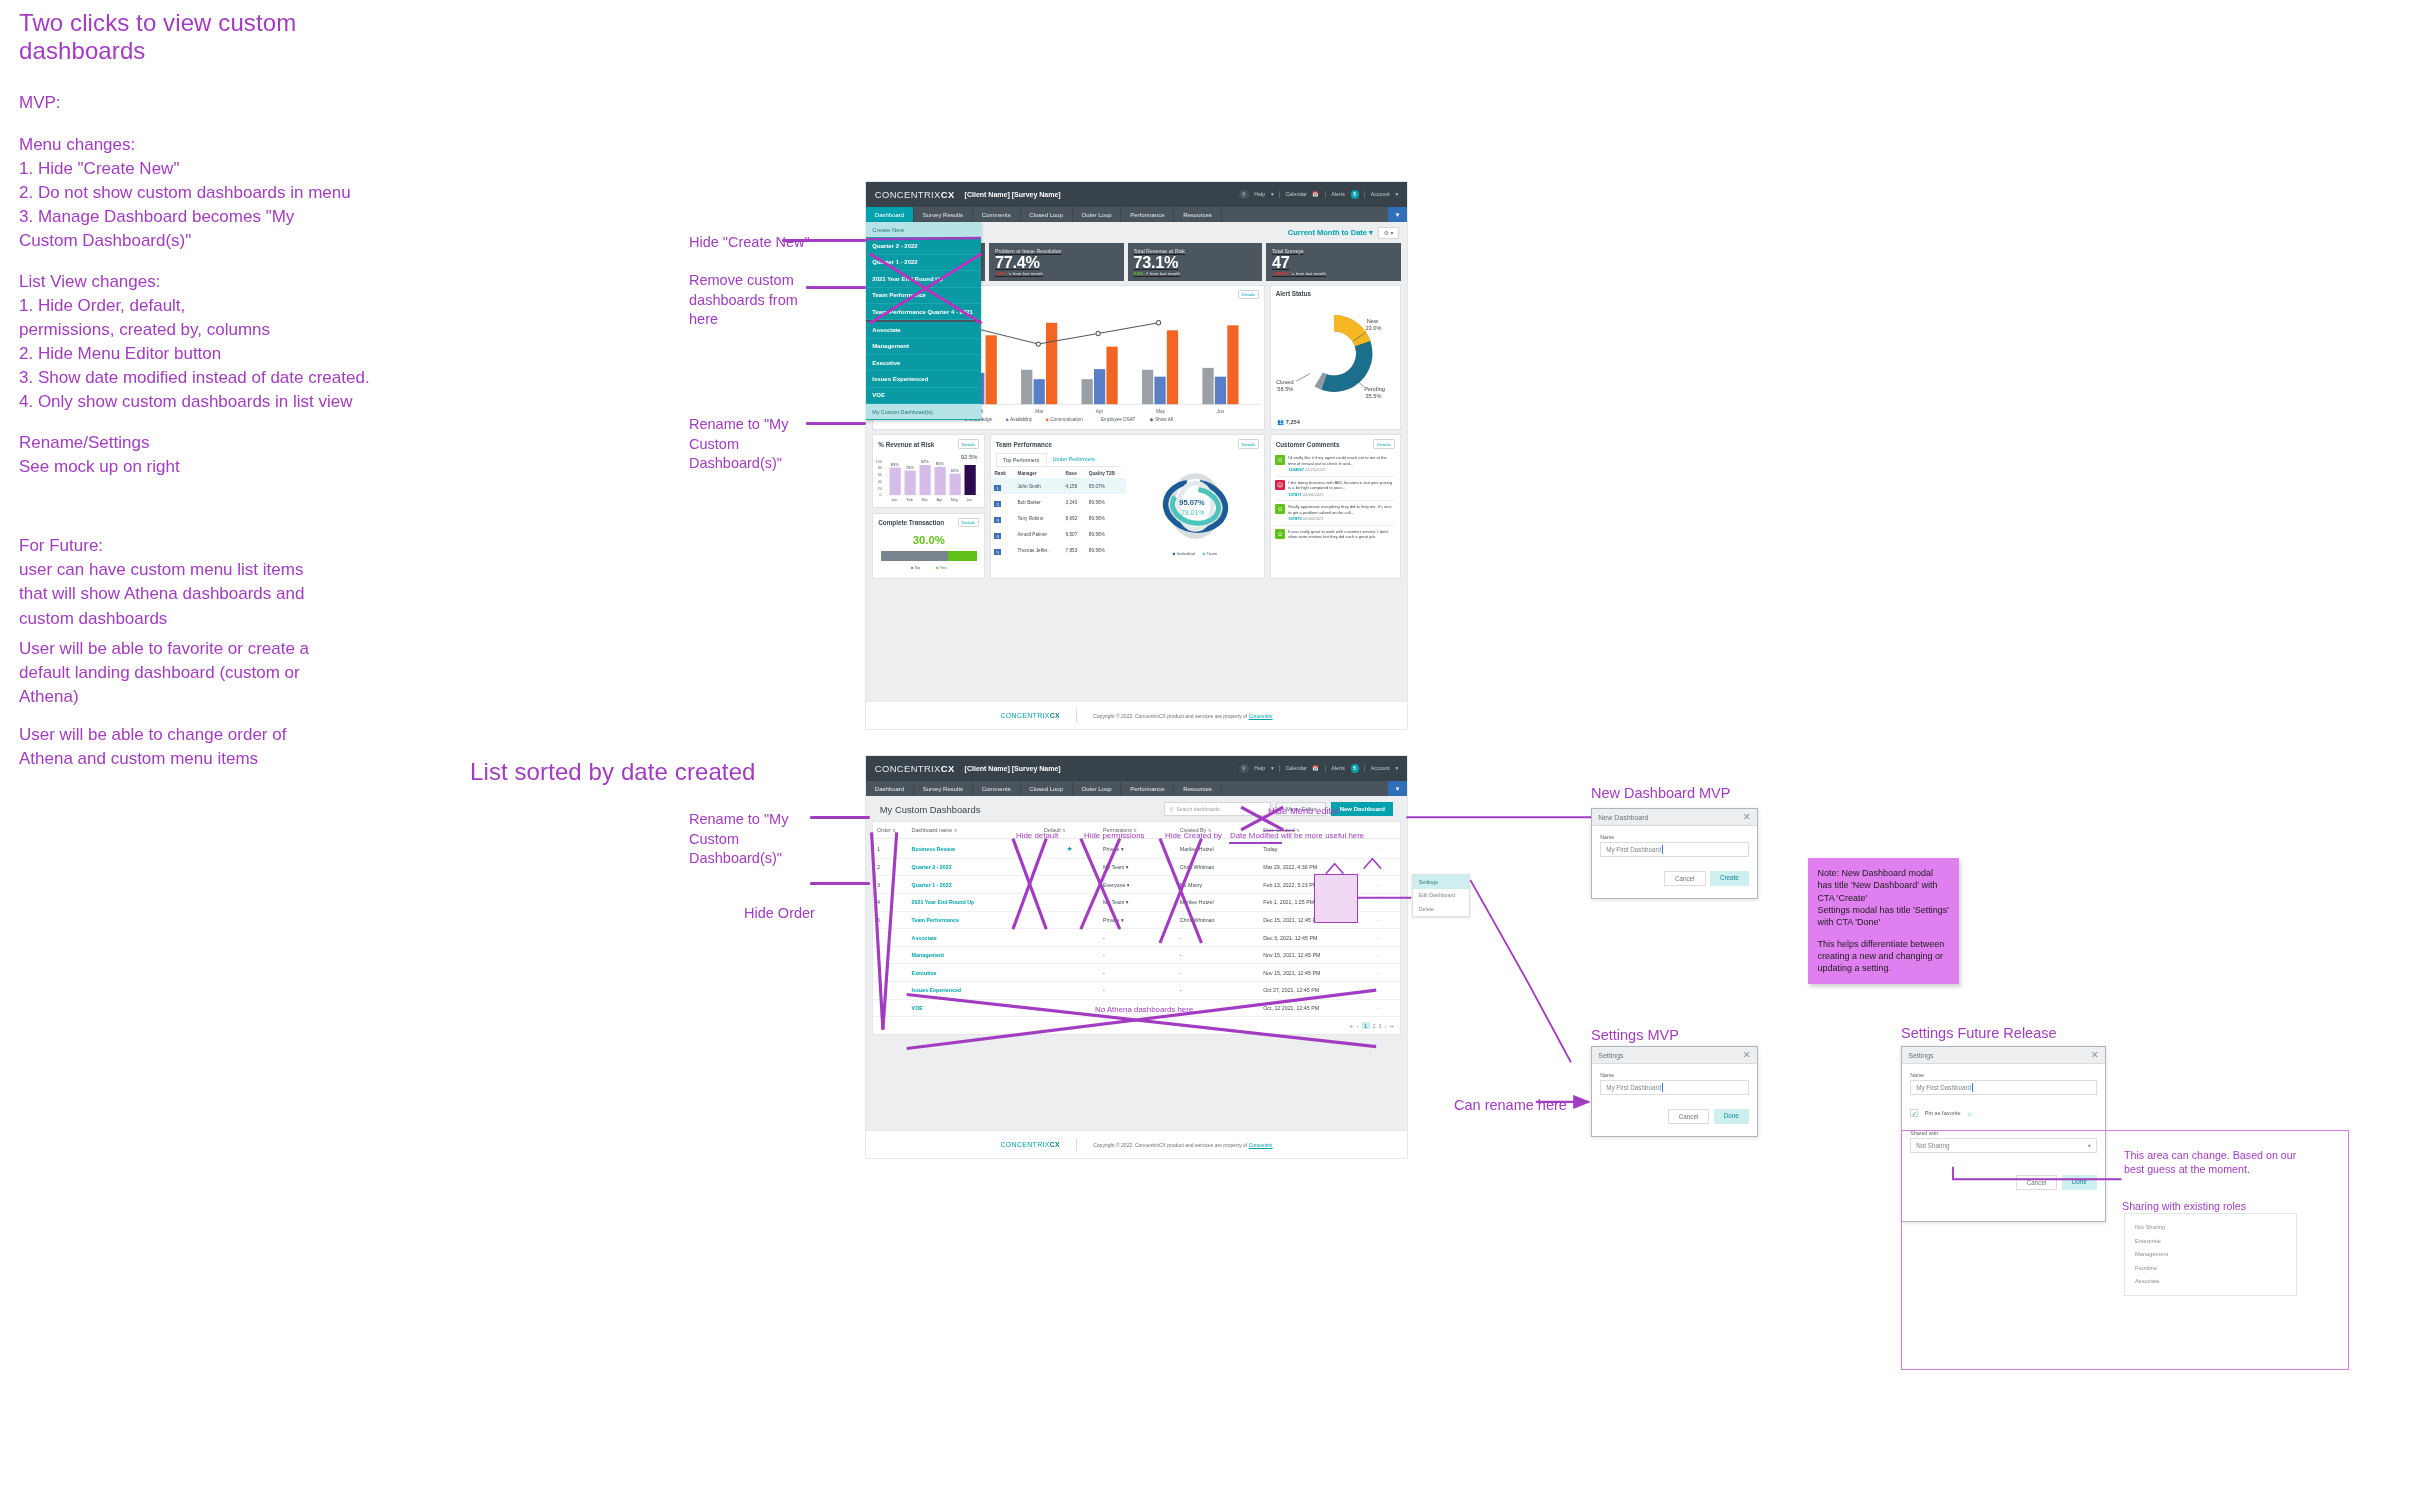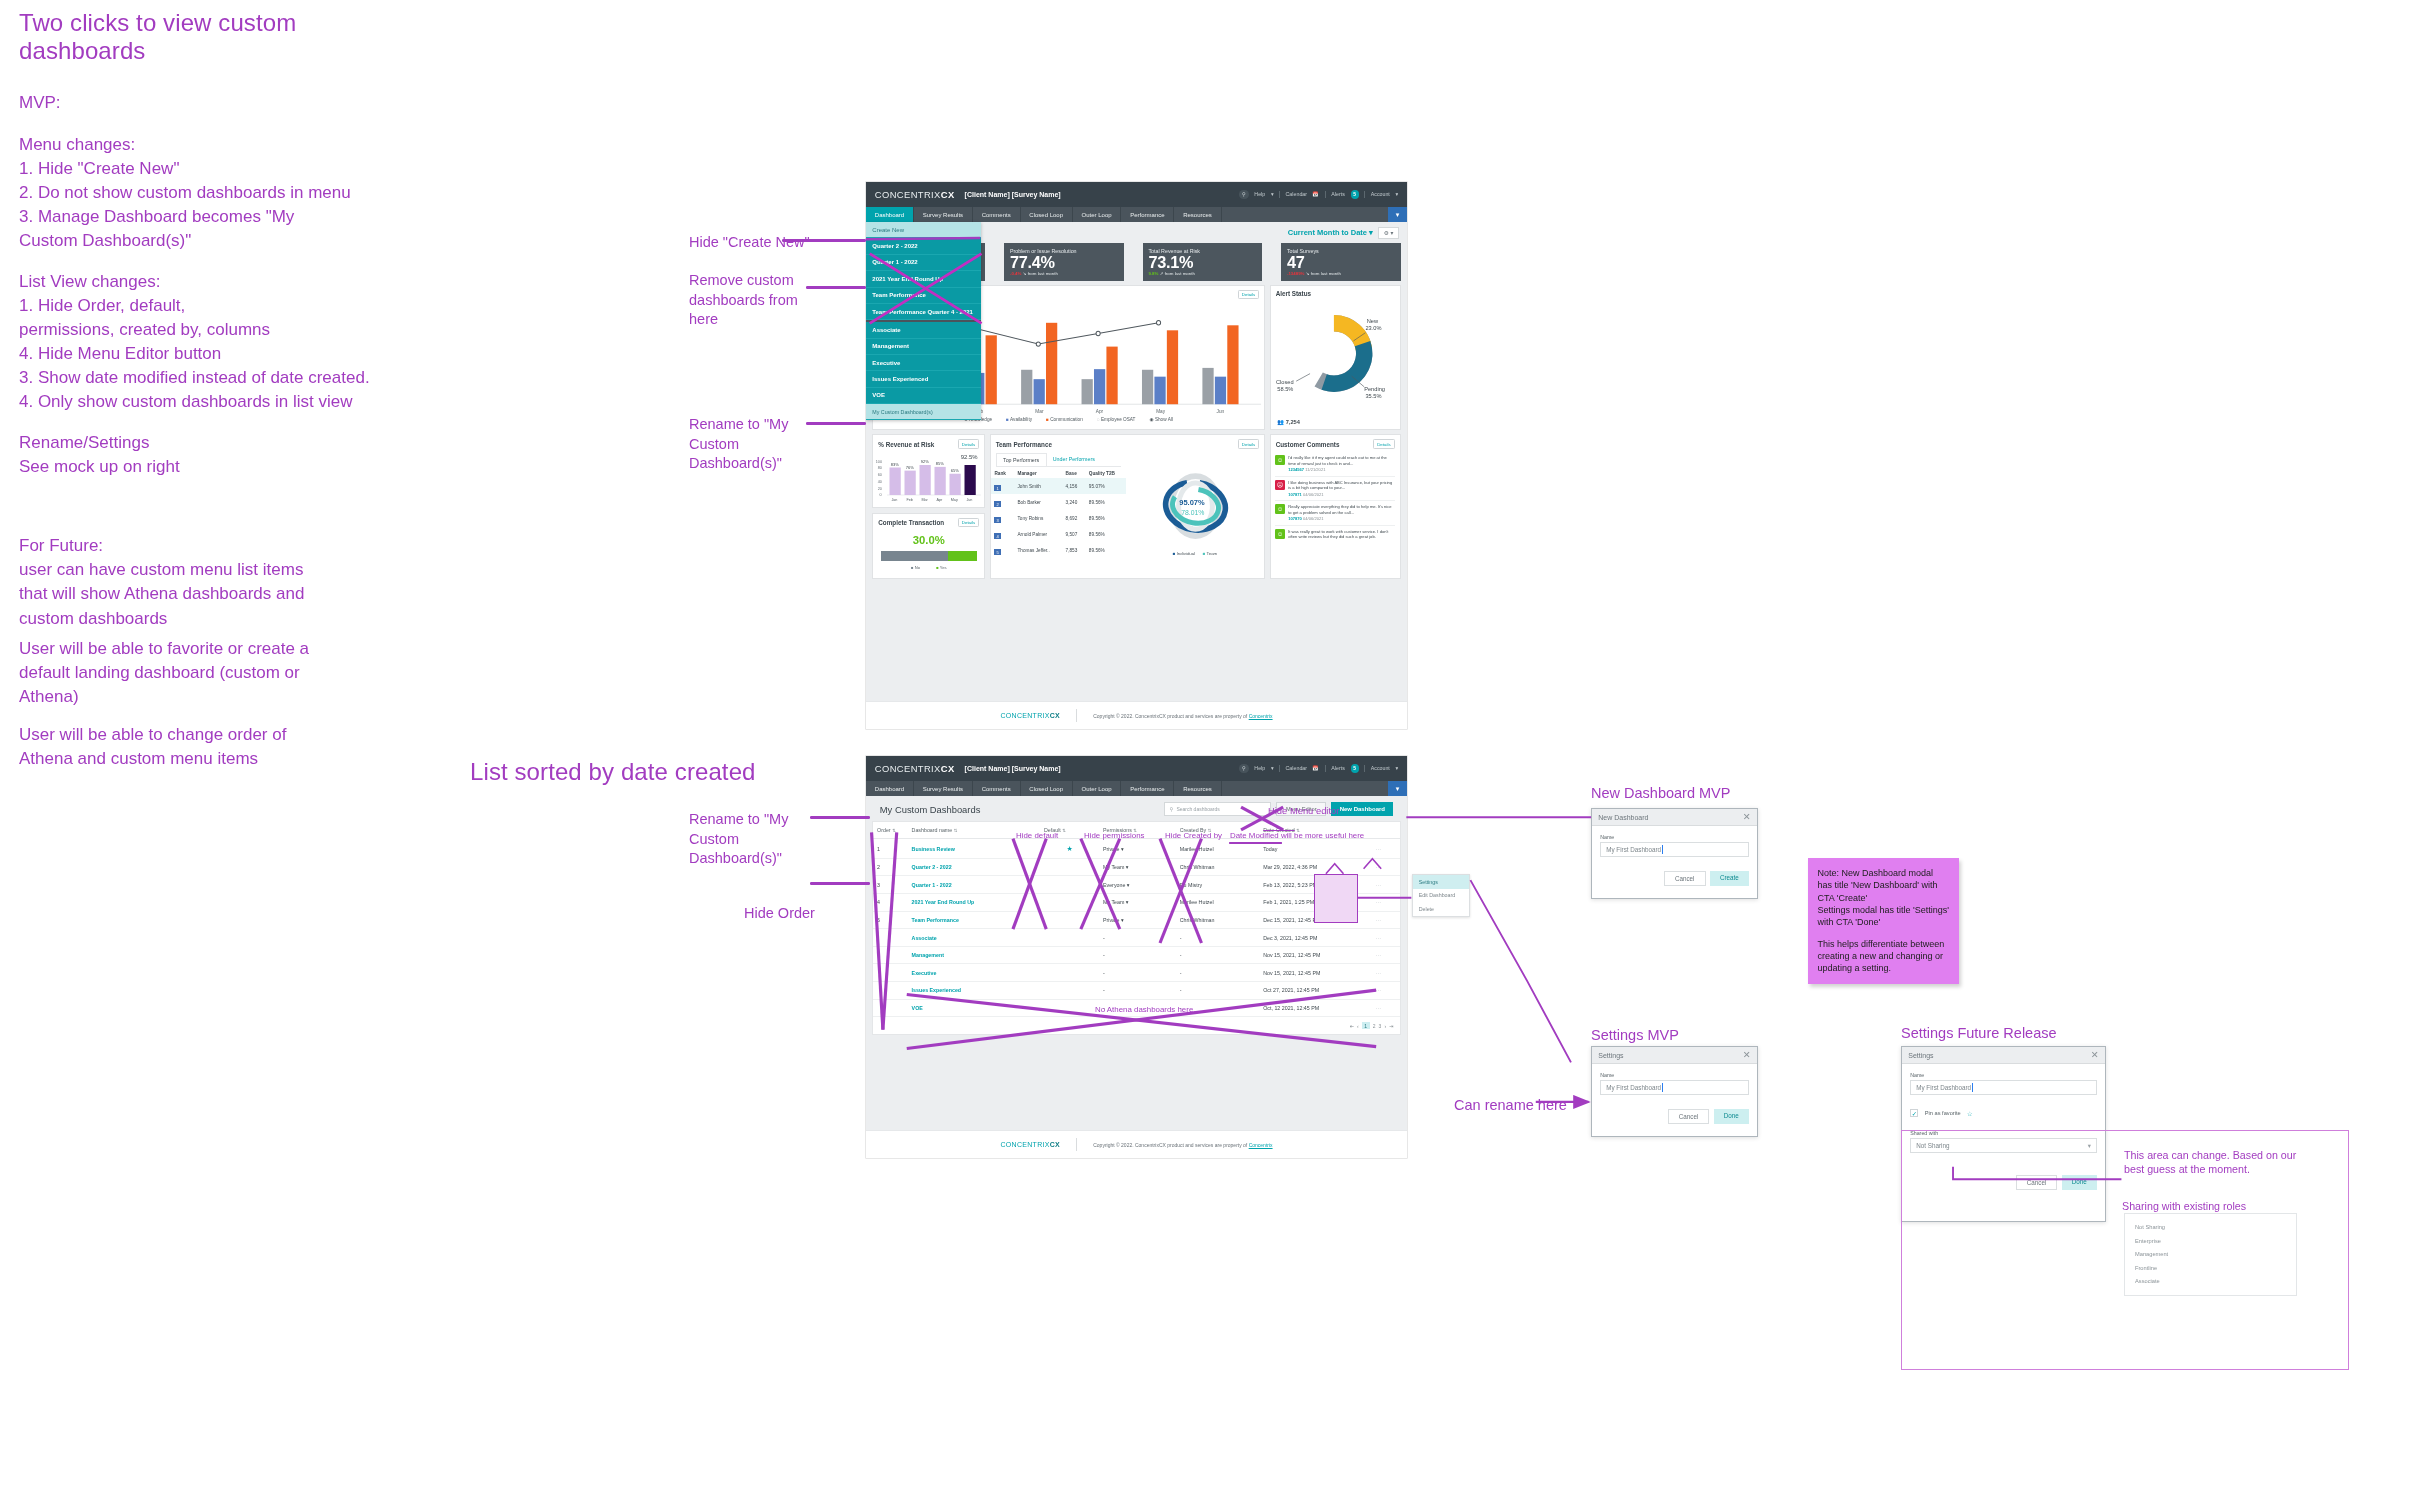--- a/index.html
+++ b/index.html
@@ -35,21 +35,21 @@
   .circ-search { width:9.4px;height:9.4px;border-radius:50%;background:#47535b;display:flex;align-items:center;justify-content:center;font-size:5px;color:#d7dee1;}
   .badge { background:#00a3ad; color:#fff; border-radius:50%; width:8.2px;height:8.2px;display:inline-flex;align-items:center;justify-content:center;font-size:5px;font-weight:bold;}
 
   .navbar { background:#4a545c; height:15px; display:flex; align-items:stretch; }
   .navitem { display:flex;align-items:center;padding:0 8.8px;font-size:6px;color:#e8eced; border-right:0.6px solid #3c464d;}
   .navitem.active { background:#00a3ad; color:#fff; }
   .filterbtn { margin-left:auto; width:19px; background:#2e6fb7; display:flex;align-items:center;justify-content:center;color:#fff;font-size:7px;}
 
   .pagebody { background:#eceef0; padding:5px 6.3px 6.3px 6.3px; }
 
-  .kpi-row { display:flex; gap:19px; }
+  .kpi-row { display:flex; gap:4px;text-decoration:underline; }
   .kpi { background:#4c565e; color:#fff; padding:4.4px 5.7px 5px; flex:1; }
   .kpi .lbl { font-size:5.3px; color:#e6eaec; }
   .kpi .val { font-size:16.3px; font-weight:bold; line-height:1.05; letter-spacing:-0.3px;}
   .kpi .sub { font-size:4.4px; color:#dfe4e6; }
   .kpi .sub .dn { color:#e8343c; font-weight:bold;}
   .kpi .sub .up { color:#62c21a; font-weight:bold;}
 
   .card { background:#fff; border:0.6px solid #e0e2e4; }
   .card-h { display:flex;align-items:center;justify-content:space-between; padding:3.8px 5px 1.3px;}
   .card-t { font-size:6.3px; color:#3a444b; font-weight:bold;}
@@ -117,21 +117,21 @@
 
   <div class="anno-body" style="margin-top:26.4px;">MVP:</div>
 
   <div class="anno-body" style="margin-top:17.6px;">Menu changes:</div>
   <div class="anno-body">1. Hide "Create New"</div>
   <div class="anno-body">2. Do not show custom dashboards in menu</div>
   <div class="anno-body" style="width:289px;">3. Manage Dashboard becomes "My Custom Dashboard(s)"</div>
 
   <div class="anno-body" style="margin-top:16.3px;">List View changes:</div>
   <div class="anno-body" style="width:264px;">1. Hide Order, default, permissions, created by, columns</div>
-  <div class="anno-body">4. Hide Menu Editor button</div>
+  <div class="anno-body">2. Hide Menu Editor button</div>
   <div class="anno-body">3. Show date modified instead of date created.</div>
   <div class="anno-body">4. Only show custom dashboards in list view</div>
 
   <div class="anno-body" style="margin-top:16.3px;">Rename/Settings</div>
   <div class="anno-body">See mock up on right</div>
 
   <div class="anno-body" style="margin-top:55px;">For Future:</div>
   <div class="anno-body" style="width:317px;">user can have custom menu list items that will show Athena dashboards and custom dashboards</div>
   <div class="anno-body" style="width:330px;margin-top:6px;">User will be able to favorite or create a default landing dashboard (custom or Athena)</div>
   <div class="anno-body" style="width:295px;margin-top:14px;">User will be able to change order of Athena and custom menu items</div>

